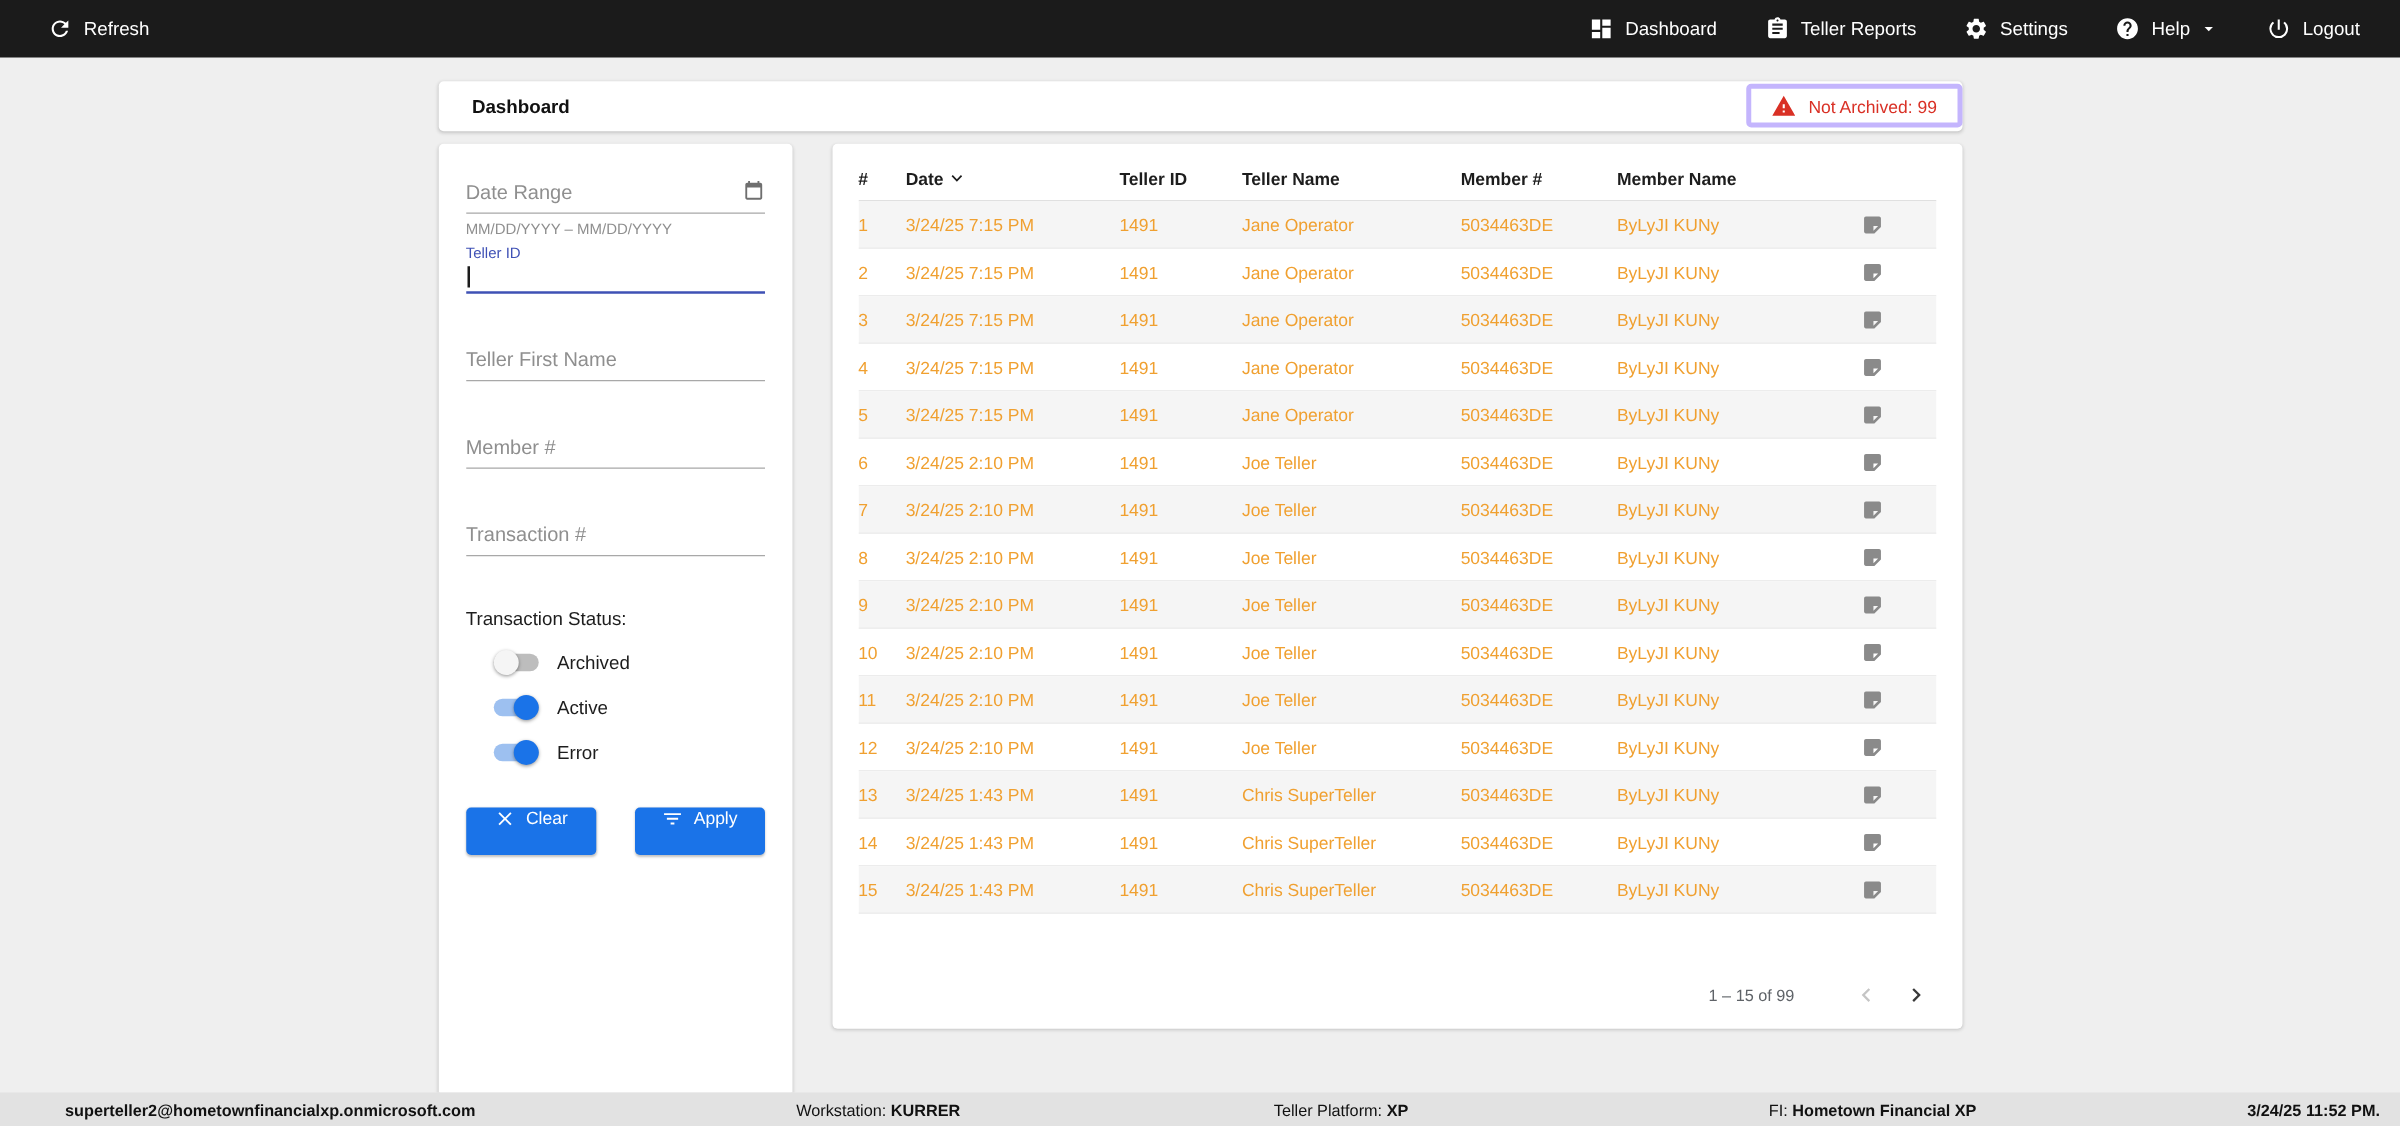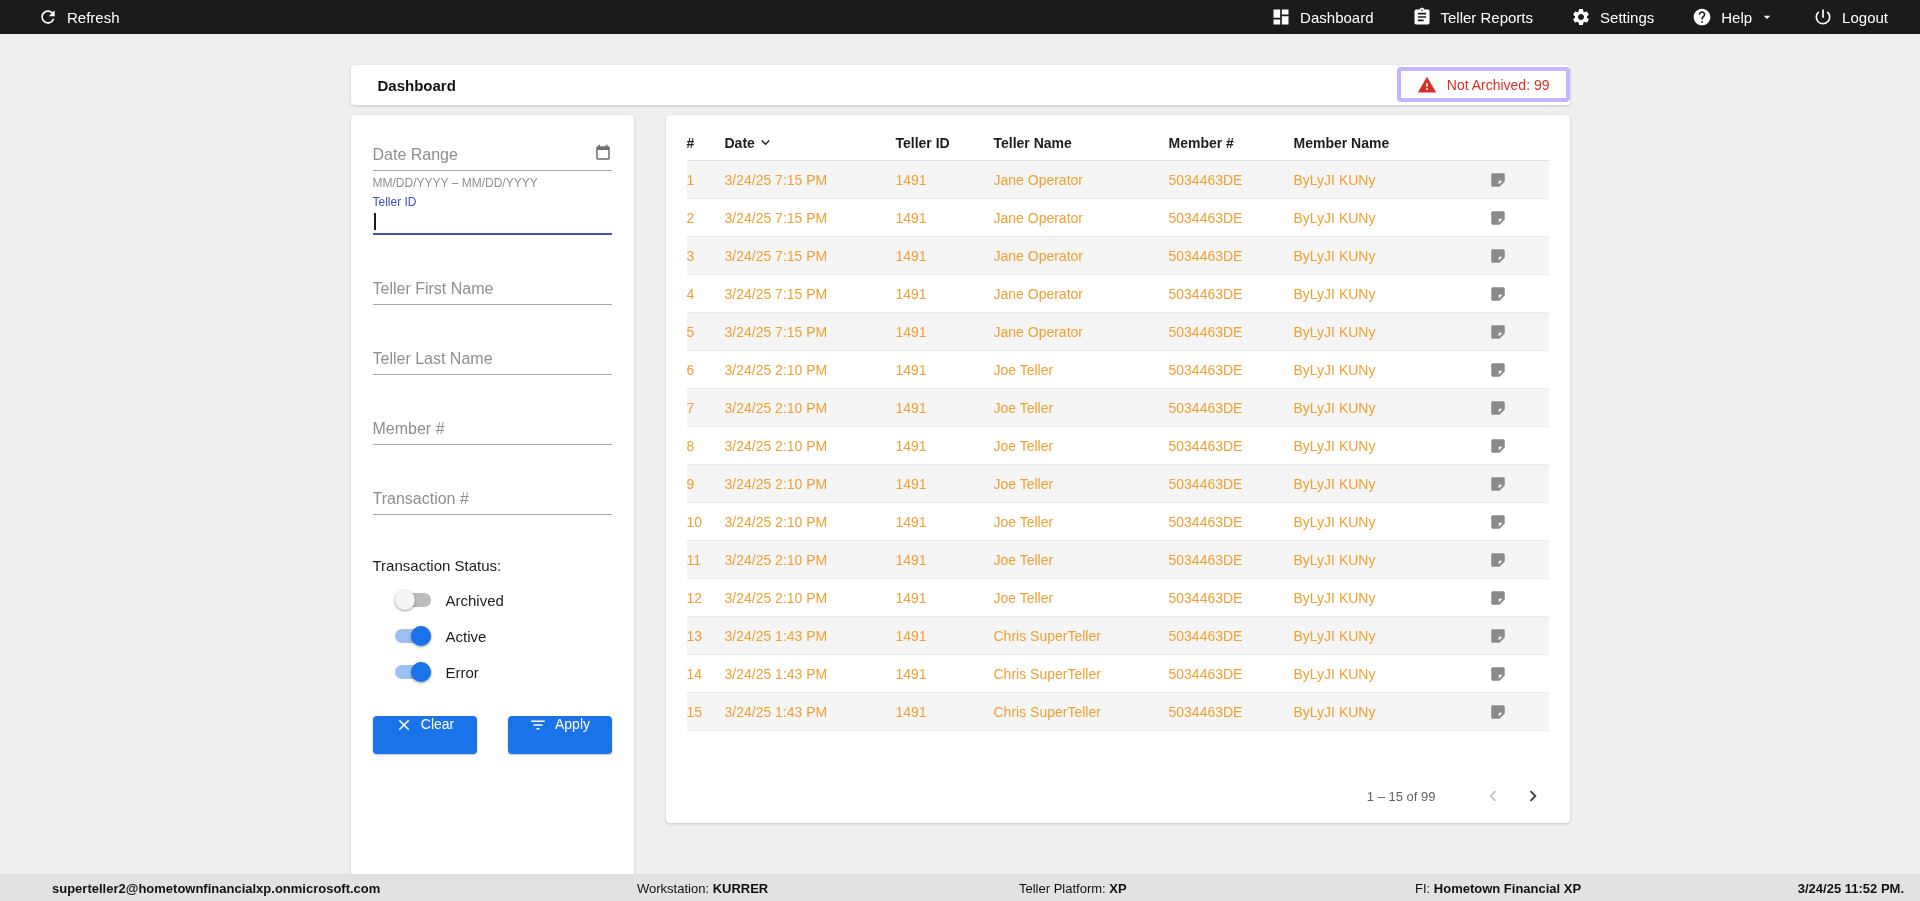--- a/index.html
+++ b/index.html
@@ -1,19 +1,19 @@
 <!DOCTYPE html>
 <html><head>
 <meta charset="utf-8">
 <style>
   * { margin:0; padding:0; box-sizing:border-box; }
   html,body { width:1920px; height:901px; overflow:hidden; font-family:"Liberation Sans", sans-serif; background:#efefef; }
 
   
-  .topbar{position:absolute;top:0;left:0;right:0;height:34px;background:#1b1b1b;display:flex;align-items:center;color:#fff;padding:0 32px 0 38px;z-index:10;}
+  .topbar{position:absolute;top:0;left:0;right:0;height:46px;background:#1b1b1b;display:flex;align-items:center;color:#fff;padding:0 32px 0 38px;z-index:10;}
   .nav-item{display:flex;align-items:center;gap:9px;cursor:pointer;font-size:15px;font-weight:400;white-space:nowrap;}
   .nav-item svg{width:20px;height:20px;fill:#fff;flex:0 0 auto;}
   .nav-item .caret{width:16px;height:16px;margin-left:-2px;}
   .topbar-right{margin-left:auto;display:flex;gap:38px;align-items:center;}
 
   
   .main{position:absolute;top:45px;left:0;right:0;bottom:27px;background:#efefef;overflow:hidden;}
   .inner{margin:20px auto 0;width:1219px;}
 
   .header-card{position:relative;width:100%;height:40px;background:#fff;border-radius:4px;box-shadow:0 1px 3px rgba(0,0,0,.18);display:flex;align-items:center;padding-left:27px;}
@@ -150,23 +150,20 @@
 
         <label class="float-label">Teller ID</label>
         <div class="focused-input">
           <span class="text-caret"></span>
         </div>
 
         <div class="field spaced">
           <input placeholder="Teller First Name" style="">
         </div>
         <div class="field spaced">
-          <input placeholder="Teller Last Name" style="">
-        </div>
-        <div class="field spaced">
           <input placeholder="Member #" style="">
         </div>
         <div class="field spaced">
           <input placeholder="Transaction #" style="">
         </div>
 
         <div class="status-label">Transaction Status:</div>
 
         <div class="toggle-group">
             <div class="toggle-row">

